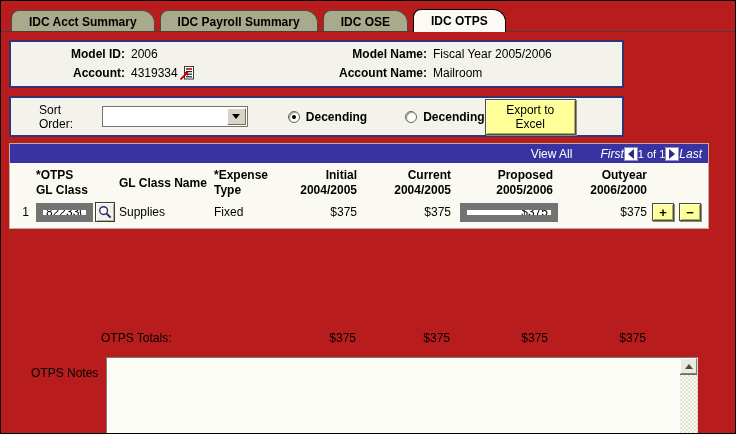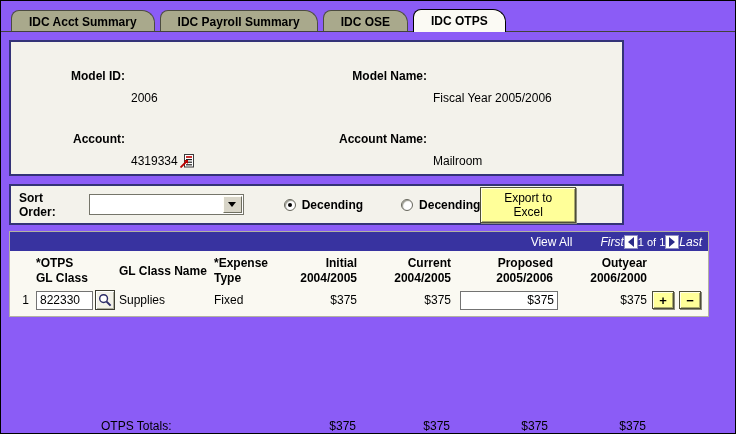--- a/index.html
+++ b/index.html
@@ -1,44 +1,44 @@
 <!DOCTYPE html>
 <html><head>
 <meta charset="utf-8">
 <style>
   * { margin:0; padding:0; box-sizing:border-box; }
   html,body { background:#fff; }
   body { font-family:"Liberation Sans", sans-serif; }
 
   .screen {
     width:736px; height:434px; position:relative; overflow:hidden;
-    background:#8b5cf6; border:1px solid #000; color:#000; font-size:12px;
+    background:#b91c1c; border:1px solid #000; color:#000; font-size:12px;
   }
 
   
   .tabs { position:relative; height:31px; padding:6px 0 0 10px; display:flex; align-items:flex-end; }
   .tabs::after { content:""; position:absolute; left:0; right:0; bottom:0; height:1px; background:#42423a; }
   .tab {
     position:relative; background:#A9A98C; border:1px solid #4c4c40; border-bottom:none;
     border-radius:8px 13px 0 0; padding:4px 17px 3px 17px; margin-right:5px;
     font-weight:bold; font-size:12px; cursor:default; white-space:nowrap;
   }
   .tab.active { background:#FBFAF4; border-color:#000; z-index:2; padding-bottom:4px;margin-top:38px; }
 
   
   .panel { border:2px solid #333377; width:615px; margin:8px 0 0 8px; background:#F3F2EB; }
   .panel.model { padding:5px 8px 6px 8px; }
   .model-grid { display:grid; grid-template-columns:112px 180px 122px auto; row-gap:5px; align-items:center; }
   .lbl { font-weight:bold; text-align:right; padding-right:6px; white-space:nowrap; }
-  .val { white-space:nowrap;margin-top:44px; }
+  .val { white-space:nowrap; }
   .acct { display:flex; align-items:center; gap:2px; }
   .xfer { display:inline-flex; cursor:pointer; }
 
   .panel.sort { height:41px; display:flex; align-items:center; padding:0 8px; }
-  .sort-lbl { font-weight:bold; margin-left:0; }
+  .sort-lbl { font-weight:normal; margin-left:20px; }
   .select {
     width:165px; height:21px; margin-left:10px; background:#fff;
     border:1px solid #75756a; display:flex; align-items:center; justify-content:space-between;
   }
   .sel-val { padding-left:4px; font-size:12px; }
   .sel-btn {
     width:19px; height:17px; margin-right:1px; background:#D8D5C8;
     border:1px solid; border-color:#fffef6 #6f6f60 #6f6f60 #fffef6;
     display:flex; align-items:center; justify-content:center; cursor:default;
   }
@@ -79,21 +79,21 @@
   .gcols { display:grid; grid-template-columns:22px 83px 95px 82px 66px 94px 102px 94px auto; align-items:center; }
   .ghead { padding:5px 4px 2px 4px; font-weight:bold; }
   .hc { white-space:pre-line; line-height:1.25; }
   .hc.num { text-align:right; padding-right:5px; }
   .grow { padding:2px 4px 6px 4px; }
   .cell { white-space:nowrap; }
   .cell.num { text-align:right; padding-right:5px; }
   .rownum { text-align:right; padding-right:7px; }
   .glc { display:flex; align-items:center; gap:2px; }
   .tin {
-    height:19px; width:57px; background:#fff; border:1px solid #737373;
+    height:19px; width:57px; background:#fff; border:7px solid #737373;
     font-family:inherit; font-size:12px; padding:0 3px;
   }
   .tin.money { width:98px; text-align:right; }
   .pcell { text-align:right; padding-right:0; }
   .lookup {
     width:20px; height:20px; background:#F2F1E8; border:1px solid #3c3c30;
     box-shadow:inset 1px 1px 0 #ffffff, inset -1px -1px 0 #b0afa0;
     display:inline-flex; align-items:center; justify-content:center; cursor:pointer;
   }
   .btns { display:flex; justify-content:flex-end; gap:5px; padding-right:4px; }

